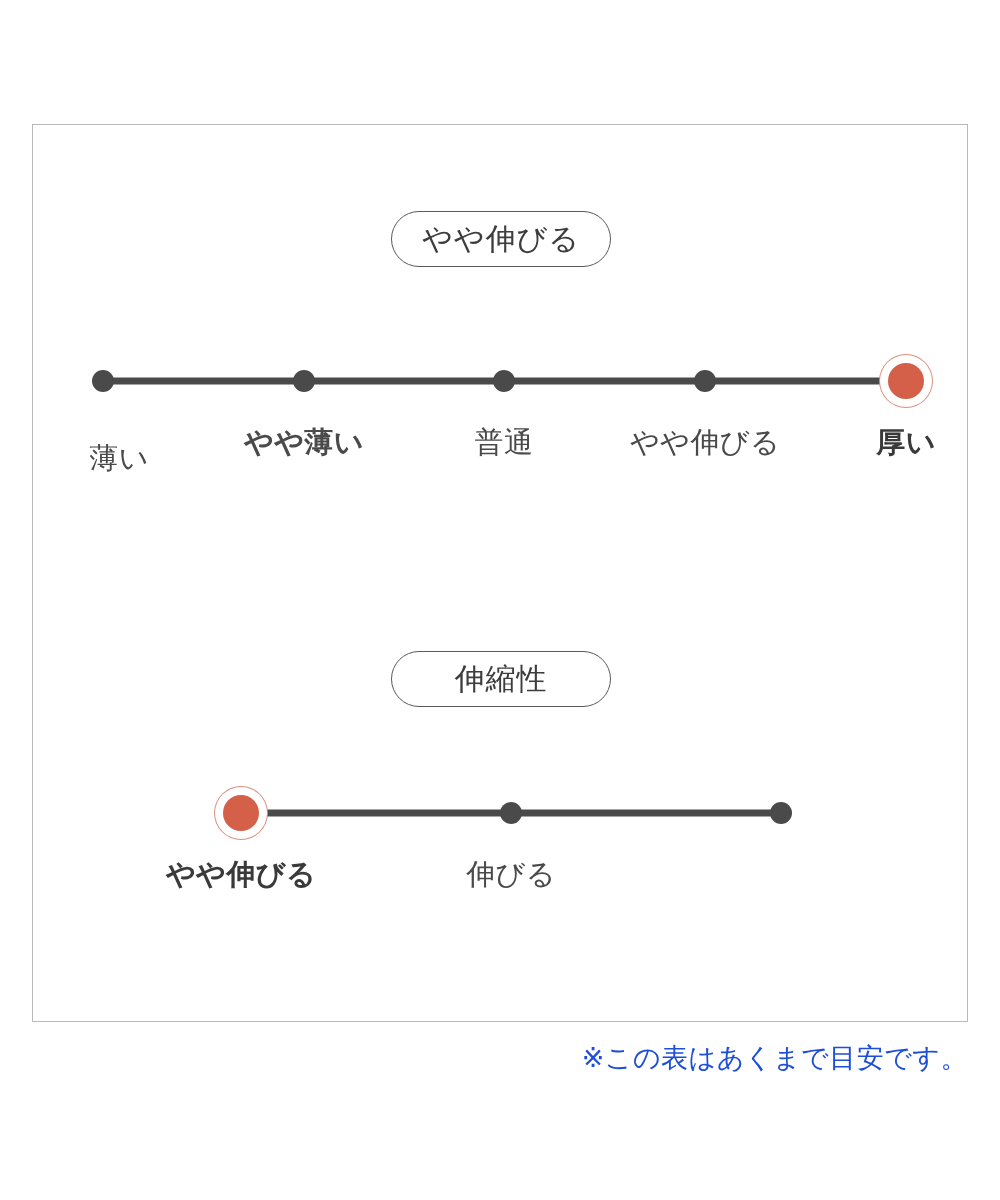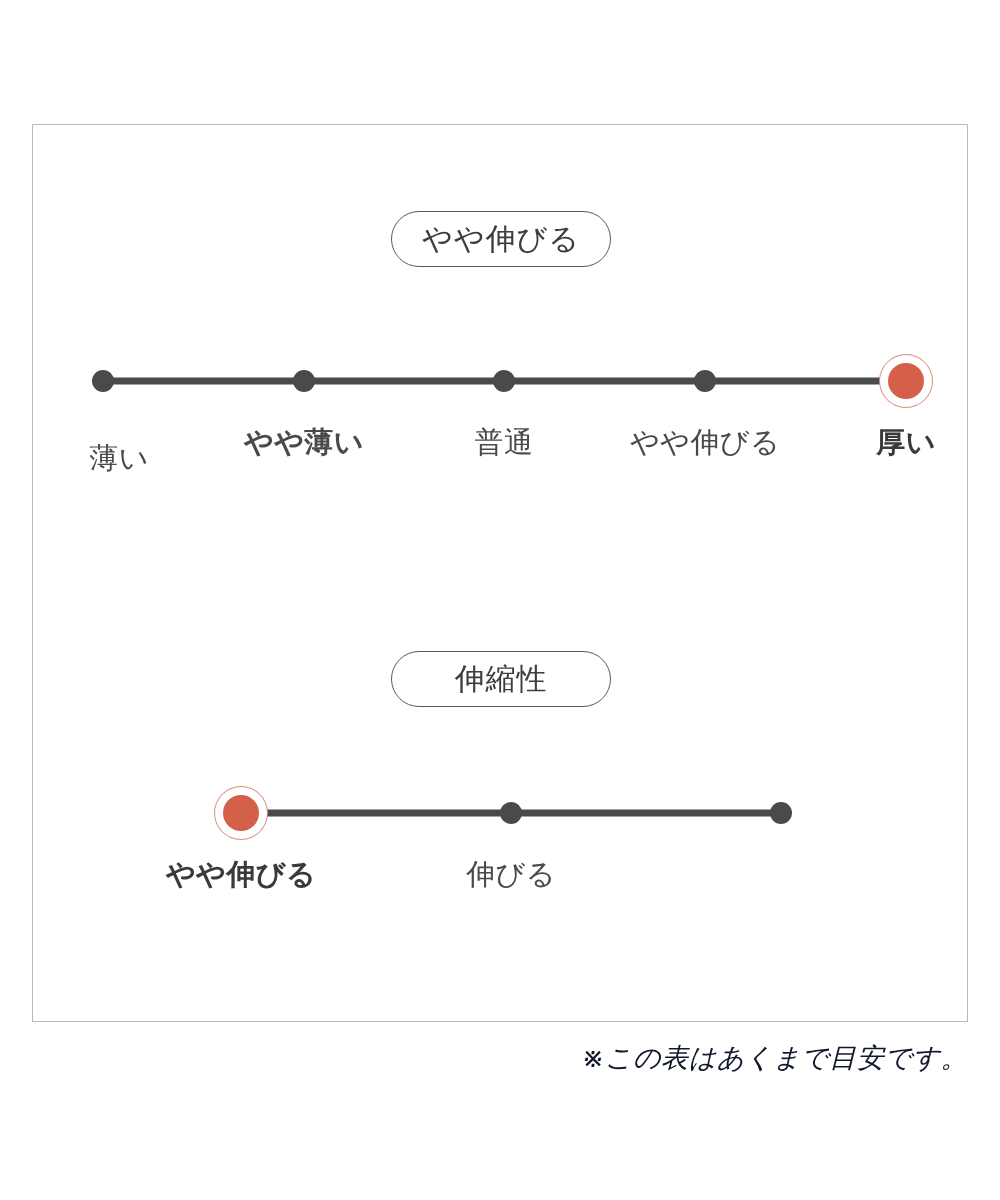--- a/index.html
+++ b/index.html
@@ -107,24 +107,23 @@
     font-weight: bold;
     color: #3a3a3a;
   }
 
   
   .footnote {
     position: absolute;
     right: 32px;
     top: 1040px;
     font-size: 27px;
-    color: #0f172a;
+    color: #1d4ed8;
     letter-spacing: 0.5px;
     white-space: nowrap;
-    font-style: italic;
   }
 </style>
 </head>
 <body>
 
 <div class="panel">
 
   <div class="pill-wrap" style="top:86px;">
     <div class="pill">
       <span class="pill-label">やや伸びる</span>

